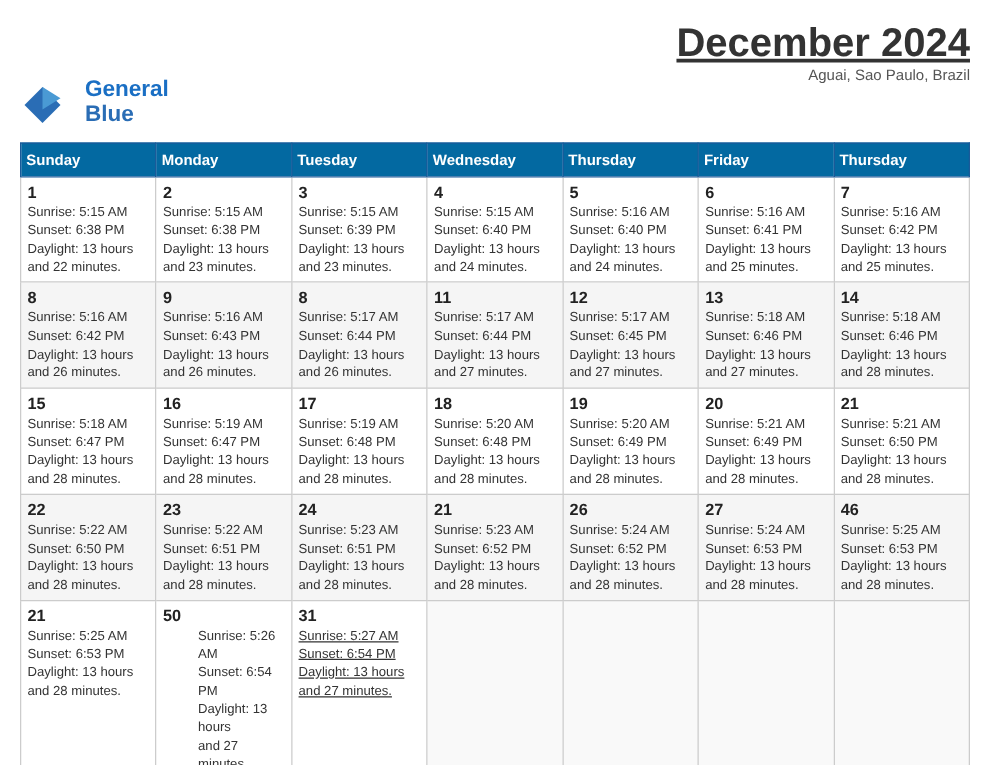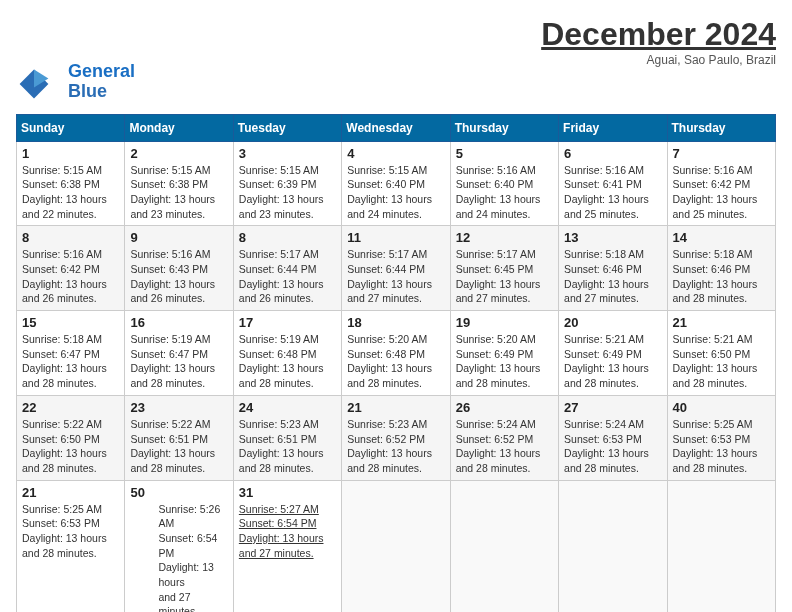--- a/index.html
+++ b/index.html
@@ -312,21 +312,21 @@
 and 28 minutes.</div>
         </td>
         <td>
           <span class="day-number">27</span>
           <div class="day-info" style="white-space: pre-line;">Sunrise: 5:24 AM
 Sunset: 6:53 PM
 Daylight: 13 hours
 and 28 minutes.</div>
         </td>
         <td>
-          <span class="day-number">40</span>
+          <span class="day-number">46</span>
           <div class="day-info" style="white-space: pre-line;">Sunrise: 5:25 AM
 Sunset: 6:53 PM
 Daylight: 13 hours
 and 28 minutes.</div>
         </td>
       </tr>
       <tr>
         <td>
           <span class="day-number">21</span>
           <div class="day-info" style="white-space: pre-line;">Sunrise: 5:25 AM

